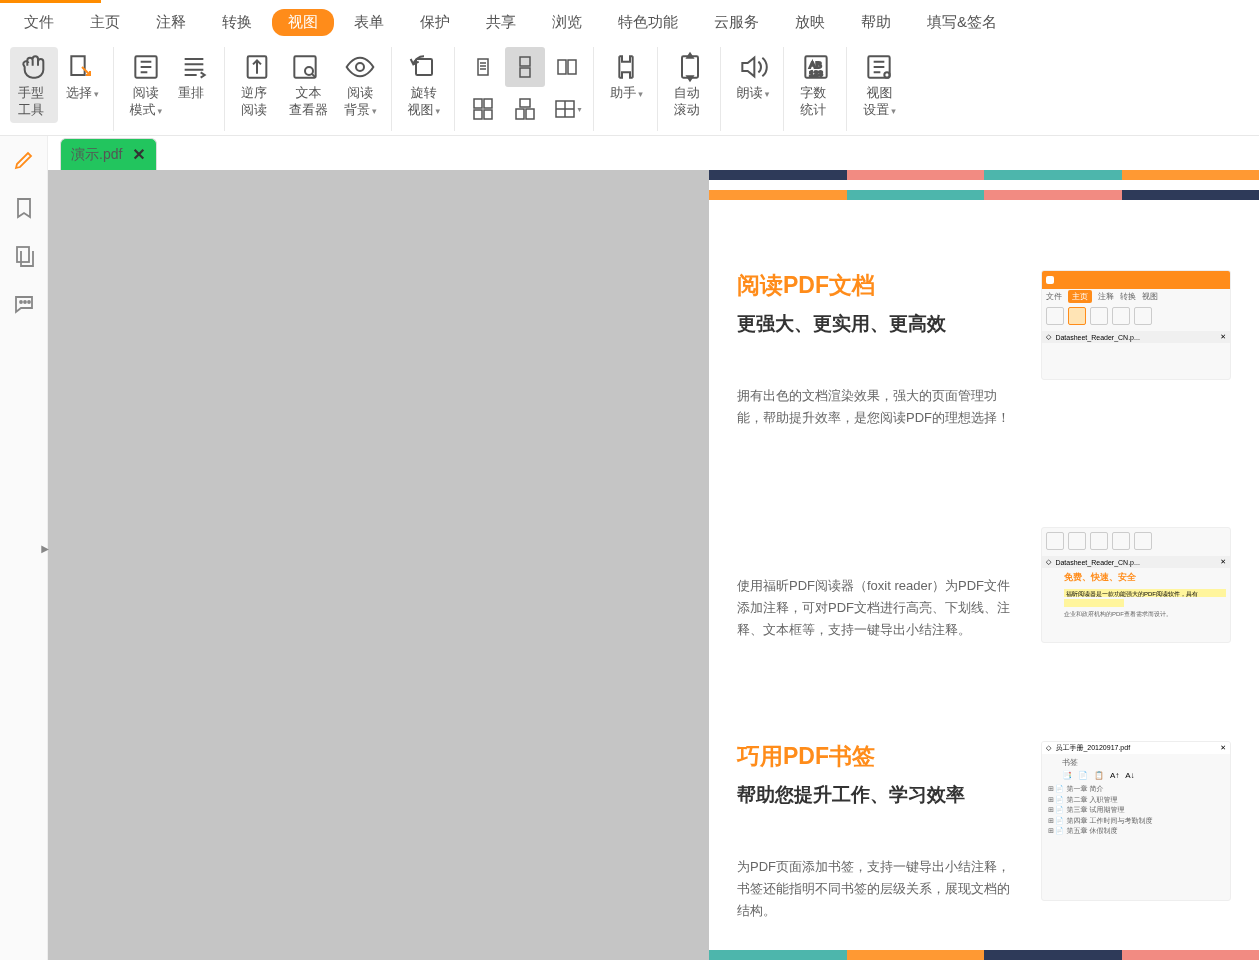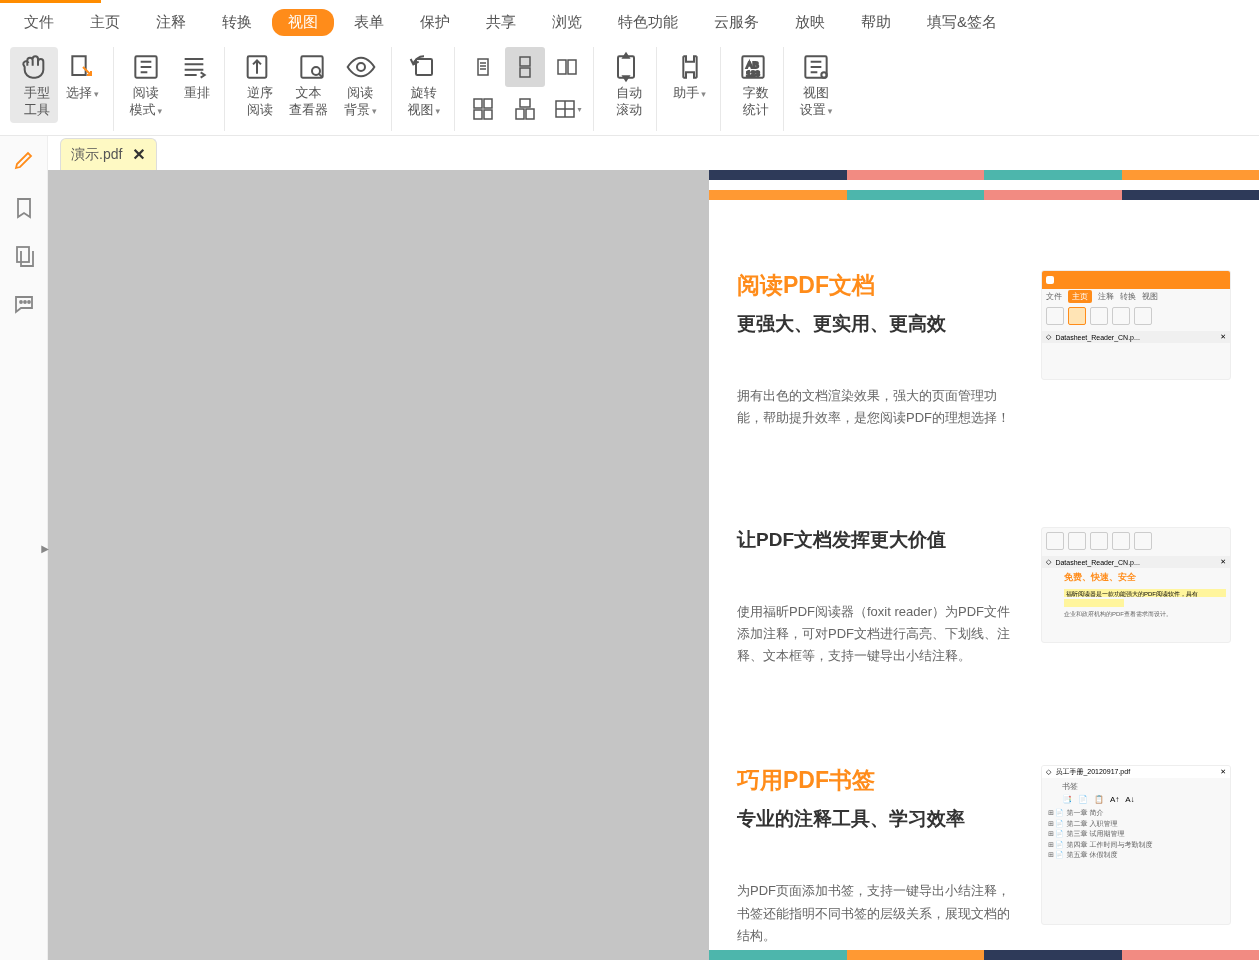--- a/index.html
+++ b/index.html
@@ -7,39 +7,39 @@
     
     .top-accent { height: 3px; background: linear-gradient(to right, #ff8c00 0%, #ff8c00 8%, transparent 8%); }
     
     .menu-bar { display: flex; align-items: center; height: 38px; padding: 0 8px; gap: 4px; }
     .menu-item { padding: 4px 16px; font-size: 15px; color: #555; cursor: pointer; border-radius: 12px; }
     .menu-item.active { background: #ff8c1a; color: #fff; }
     
     .ribbon { display: flex; align-items: flex-start; height: 95px; padding: 6px 4px; border-bottom: 1px solid #e8e8e8; gap: 2px; }
     .ribbon-group { display: flex; align-items: flex-start; border-right: 1px solid #e8e8e8; padding: 0 6px; height: 84px; }
     .ribbon-group:last-child { border-right: none; }
-    .ribbon-btn { display: flex; flex-direction: column; align-items: flex-end; justify-content: flex-start; padding: 4px 8px; cursor: pointer; border-radius: 4px; min-width: 44px; }
+    .ribbon-btn { display: flex; flex-direction: column; align-items: flex-start; justify-content: flex-start; padding: 4px 8px; cursor: pointer; border-radius: 4px; min-width: 44px; }
     .ribbon-btn.active { background: #e8e8e8; }
     .ribbon-btn .icon { width: 32px; height: 32px; display: flex; align-items: center; justify-content: center; margin-bottom: 2px; }
     .ribbon-btn .label { font-size: 13px; color: #555; text-align: center; line-height: 1.3; white-space: pre-line; }
     .ribbon-btn .label.with-arrow::after { content: "▾"; font-size: 9px; margin-left: 2px; color: #888; }
     .ribbon-small-grid { display: grid; grid-template-columns: repeat(3, 40px); grid-template-rows: repeat(2, 40px); gap: 2px; }
     .ribbon-small-btn { display: flex; align-items: center; justify-content: center; cursor: pointer; border-radius: 3px; }
     .ribbon-small-btn.active { background: #d8d8d8; }
     .ribbon-small-btn svg { width: 24px; height: 24px; }
     .small-arrow::after { content: "▾"; font-size: 8px; margin-left: 1px; color: #888; }
     
     .main-area { display: flex; height: calc(100% - 136px); }
     .left-rail { width: 48px; background: #fafafa; display: flex; flex-direction: column; align-items: center; padding-top: 12px; gap: 24px; border-right: 1px solid #eee; position: relative; }
     .rail-icon { width: 24px; height: 24px; cursor: pointer; color: #888; display: flex; align-items: center; justify-content: center; }
     .rail-expand { position: absolute; top: 50%; right: -2px; transform: translateY(-50%); color: #888; font-size: 10px; cursor: pointer; }
     
     .content-area { flex: 1; display: flex; flex-direction: column; background: #f0f0f0; }
     .tab-bar { height: 34px; display: flex; align-items: flex-end; padding-left: 12px; background: #fff; }
-    .doc-tab { display: flex; align-items: center; background: #fef9c3; border: 1px solid #ddd; border-bottom: none; border-radius: 6px 6px 0 0; padding: 6px 10px; gap: 10px; font-size: 14px; color: #555; }
+    .doc-tab { display: flex; align-items: center; background: #22c55e; border: 1px solid #ddd; border-bottom: none; border-radius: 6px 6px 0 0; padding: 6px 10px; gap: 10px; font-size: 14px; color: #555; }
     .doc-tab .close { font-size: 16px; color: #333; cursor: pointer; font-weight: bold; }
     
     .doc-viewport { flex: 1; display: flex; overflow: hidden; }
     .page-blank { flex: 1; background: #c5c5c5; margin: 0 0 0 0; }
     .page-content { width: 550px; background: #fff; padding: 0; overflow: hidden; position: relative; }
     
     .stripe { height: 10px; display: flex; }
     .stripe > div { flex: 1; }
     .s-navy { background: #2e3a59; }
     .s-pink { background: #f28b82; }
@@ -217,36 +217,47 @@
             <rect x="3" y="4" width="18" height="16"></rect>
             <path d="M12 4v16M3 12h18"></path>
           </svg>
         </div>
     </div>
   </div>
   <div class="ribbon-group">
     <div class="ribbon-btn">
       <span class="icon">
           <svg viewBox="0 0 24 24" fill="none" stroke="#555" stroke-width="1.5">
+            <path d="M7 4h2v4h6V4h2M7 4v16M17 4v16M7 20h2v-4h6v4h2"></path>
+          </svg>
+        </span>
+      <span class="label with-arrow">助手</span>
+    </div>
+  </div>
+  <div class="ribbon-group">
+    <div class="ribbon-btn">
+      <span class="icon">
+          <svg viewBox="0 0 24 24" fill="none" stroke="#555" stroke-width="1.5">
             <rect x="6" y="4" width="12" height="16" rx="1"></rect>
             <path d="M12 2l2 3h-4zM12 22l2-3h-4z"></path>
           </svg>
         </span>
       <span class="label">自动
 滚动</span>
     </div>
   </div>
   <div class="ribbon-group">
     <div class="ribbon-btn">
       <span class="icon">
           <svg viewBox="0 0 24 24" fill="none" stroke="#555" stroke-width="1.5">
-            <path d="M7 4h2v4h6V4h2M7 4v16M17 4v16M7 20h2v-4h6v4h2"></path>
-          </svg>
-        </span>
-      <span class="label with-arrow">助手</span>
+            <path d="M4 9v6h4l5 4V5L8 9H4z"></path>
+            <path d="M16 8a5 5 0 010 8M19 5a9 9 0 010 14"></path>
+          </svg>
+        </span>
+      <span class="label with-arrow">朗读</span>
     </div>
   </div>
   <div class="ribbon-group">
     <div class="ribbon-btn">
       <span class="icon">
           <svg viewBox="0 0 24 24" fill="none" stroke="#555" stroke-width="1.5">
             <rect x="4" y="4" width="16" height="16" rx="1"></rect>
             <text x="7" y="13" font-size="7" fill="#555">AB</text>
             <text x="7" y="19" font-size="6" fill="#555">123</text>
           </svg>
@@ -352,21 +363,20 @@
             <div class="mini-tab-strip">
                 <span>◇</span>
                 <span>Datasheet_Reader_CN.p...</span>
                 <span style="margin-left:auto;">✕</span>
               </div>
           </div>
         </div>
 
         <div class="feature-block" style="margin-top:60px;">
           <div class="feature-text">
-            <div class="feature-sub">让PDF文档发挥更大价值</div>
             <div class="feature-desc">使用福昕PDF阅读器（foxit reader）为PDF文件添加注释，可对PDF文档进行高亮、下划线、注释、文本框等，支持一键导出小结注释。</div>
           </div>
           <div class="feature-img" style="height:116px;">
             <div class="mini-ui-body" style="padding:4px;">
               <div class="mini-row">
                   <div class="mini-box"></div>
                   <div class="mini-box"></div>
                   <div class="mini-box"></div>
                   <div class="mini-box"></div>
                   <div class="mini-box"></div>
@@ -380,21 +390,21 @@
             <div style="font-size:9px;color:#ff8c1a;font-weight:bold;padding:3px 22px;">免费、快速、安全</div>
             <div class="mini-hl-line" style="margin-left:22px;font-size:6px;padding:1px 2px;">福昕阅读器是一款功能强大的PDF阅读软件，具有</div>
             <div class="mini-hl-line" style="margin-left:22px;width:60px;"></div>
             <div style="font-size:6px;color:#666;padding:1px 22px;">企业和政府机构的PDF查看需求而设计。</div>
           </div>
         </div>
 
         <div class="feature-block" style="margin-top:60px;">
           <div class="feature-text">
             <div class="feature-title">巧用PDF书签</div>
-            <div class="feature-sub">专业的注释工具、学习效率</div>
+            <div class="feature-sub">帮助您提升工作、学习效率</div>
             <div class="feature-desc">为PDF页面添加书签，支持一键导出小结注释，书签还能指明不同书签的层级关系，展现文档的结构。</div>
           </div>
           <div class="feature-img" style="height:160px;">
             <div class="mini-tab-strip" style="background:#fff;">
                 <span>◇</span>
                 <span>员工手册_20120917.pdf</span>
                 <span style="margin-left:auto;">✕</span>
               </div>
             <div style="font-size:8px;color:#666;padding:3px 20px;">书签</div>
             <div class="mini-row" style="padding:0 20px;gap:6px;">

